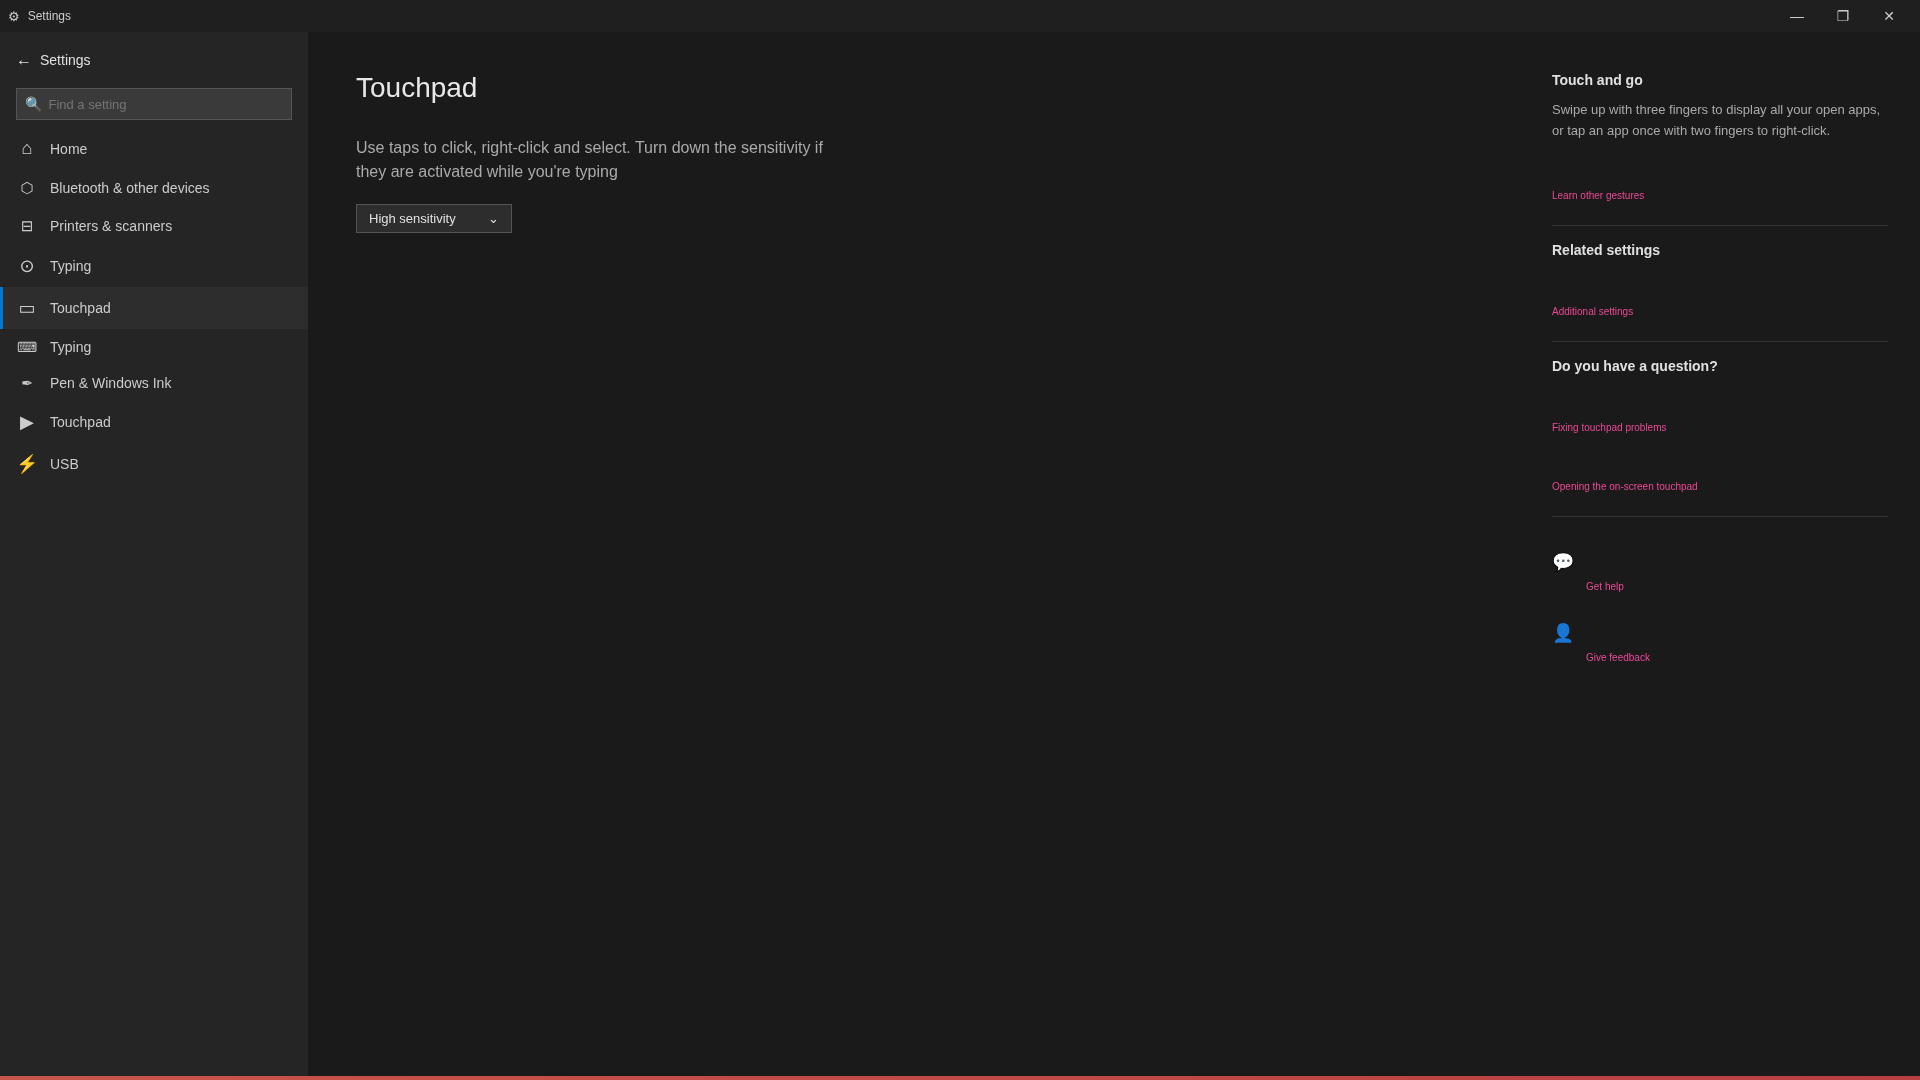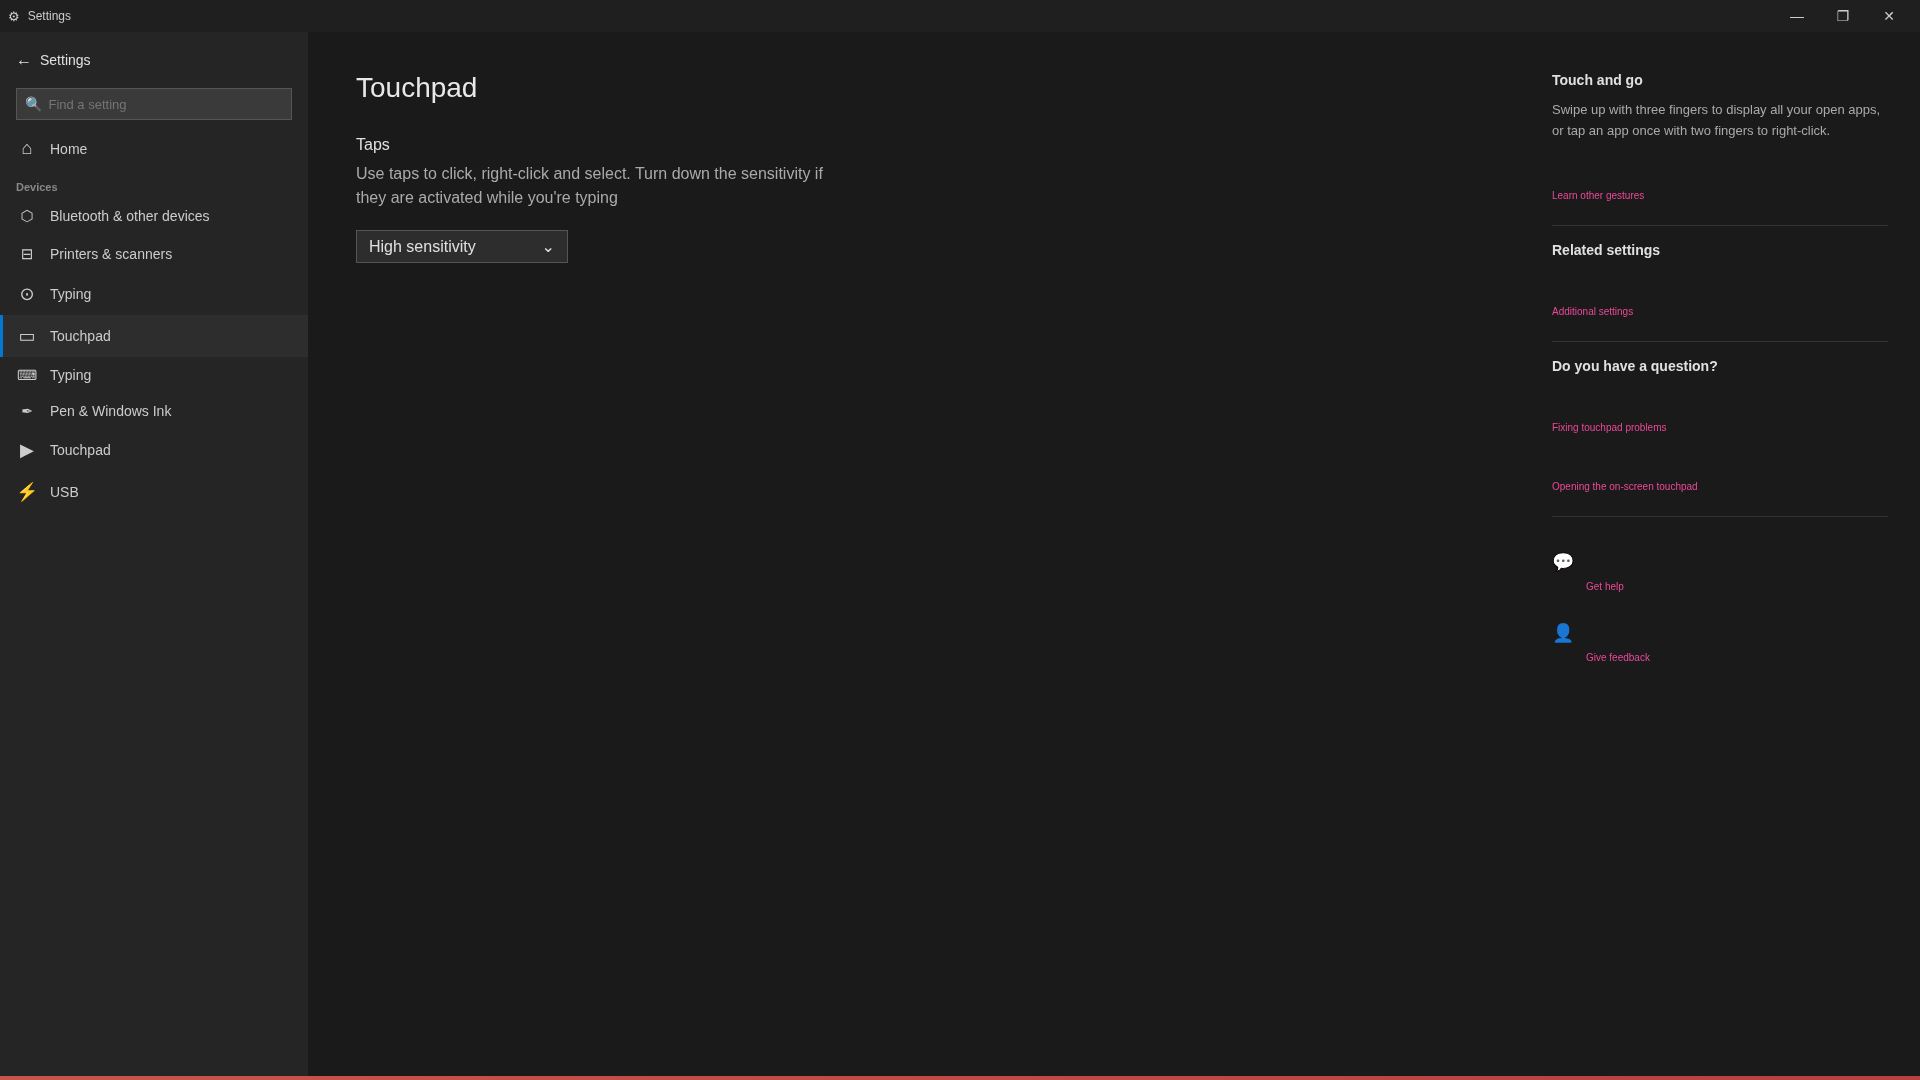--- a/index.html
+++ b/index.html
@@ -176,23 +176,23 @@
       font-size: 13px;
       color: #ccc;
       margin-bottom: 8px;
     }
     .dropdown-select {
       display: flex;
       align-items: center;
       background: #2d2d2d;
       border: 1px solid #555;
       padding: 6px 12px;
-      width: 212px;
-      cursor: pointer;
-      font-size: 16px;
+      width: 156px;
+      cursor: pointer;
+      font-size: 13px;
       color: #e0e0e0;
       justify-content: space-between;
     }
 
     
     .right-panel {
       width: 400px;
       padding: 40px 32px;
       flex-shrink: 0;
       border-left: none;
@@ -270,21 +270,20 @@
     <div class="search-box">
       <span class="search-icon-svg">🔍</span>
       <input type="text" placeholder="Find a setting" style="">
     </div>
 
     <div class="sidebar-item">
       <span class="sidebar-icon">⌂</span>
       <span>Home</span>
     </div>
 
-    <div class="sidebar-section-label">Devices</div>
 
     <div class="sidebar-item">
       <span class="sidebar-icon" style="font-size:15px;">⬡</span>
       <span>Bluetooth &amp; other devices</span>
     </div>
     <div class="sidebar-item">
       <span class="sidebar-icon" style="font-size:15px;">⊟</span>
       <span>Printers &amp; scanners</span>
     </div>
     <div class="sidebar-item">
@@ -311,21 +310,20 @@
       <span class="sidebar-icon">⚡</span>
       <span>USB</span>
     </div>
   </div>
 
   <div class="main-content">
     <div class="content-area">
       <h1 class="page-title">Touchpad</h1>
 
       <div>
-        <h2 class="section-title">Taps</h2>
         <p class="section-description">Use taps to click, right-click and select. Turn down the sensitivity if they are activated while you're typing</p>
 
         <div class="dropdown-select">
           <span>High sensitivity</span>
           <span>⌄</span>
         </div>
       </div>
     </div>
 
     <div class="right-panel">

